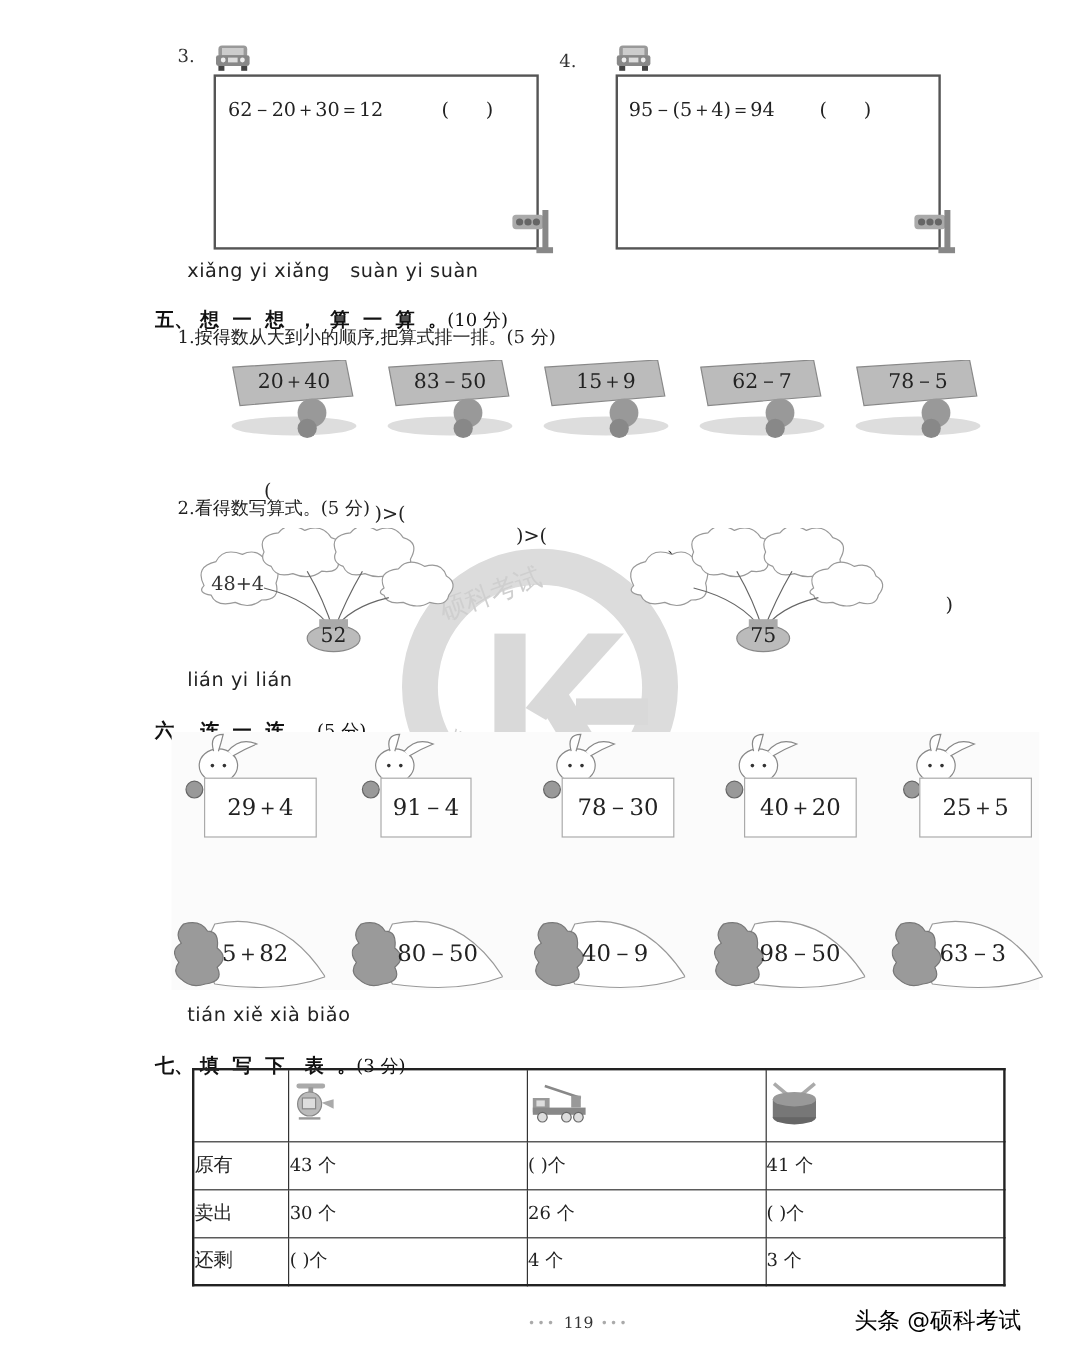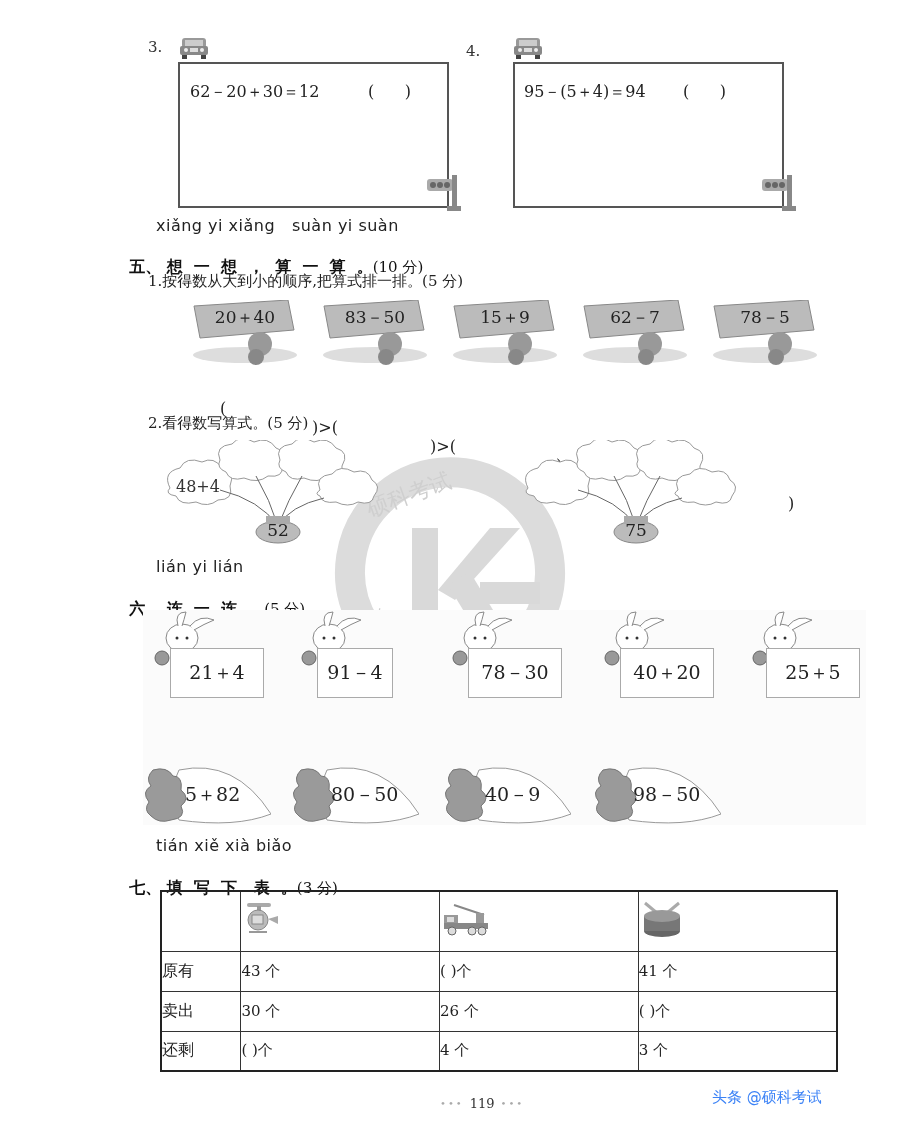--- a/index.html
+++ b/index.html
@@ -34,21 +34,21 @@
   .card { border: 1px solid #aaa; background: #fff; font-size: 19px; display: flex; align-items: center; justify-content: center; color: #222; }
   .radish-text { font-size: 19px; color: #222; }
 
   
   table.tbl { border-collapse: collapse; border: 2px solid #222; }
   table.tbl td { border: 1px solid #333; font-size: 15px; color: #222; }
   table.tbl td.label { font-family: "DejaVu Sans", sans-serif; font-size: 16px; }
 
   .page-num { font-size: 13px; color: #333; }
   .dots { color: #aaa; font-size: 10px; letter-spacing: 2px; }
-  .brand { font-family: "DejaVu Sans", sans-serif; font-size: 15px; color: #3b82f6; text-align: center; }
+  .brand { font-family: "DejaVu Sans", sans-serif; font-size: 19px; color: #000000; text-align: center; }
 
   .watermark { pointer-events: none; }
 </style>
 </head>
 <body>
 
 <svg class="abs watermark" style="left:330px;top:450px;z-index:0" width="240" height="240" viewBox="0 0 240 240">
   <path d="M 35 175 A 100 100 0 1 1 205 175" fill="none" stroke="#dcdcdc" stroke-width="30"></path>
   <path d="M 60 190 A 90 90 0 0 0 180 190" fill="none" stroke="#dcdcdc" stroke-width="30"></path>
   <rect x="82" y="78" width="26" height="110" fill="#d9d9d9"></rect>
@@ -217,21 +217,21 @@
 <div class="abs" style="left:145px;top:610px;width:720px;height:100px;z-index:1">
   <div class="abs" style="left:5px;top:0;width:115px;height:95px">
     <svg class="abs" style="left:0;top:0" width="70" height="60" viewBox="0 0 70 60">
         <ellipse cx="32" cy="28" rx="16" ry="14" fill="#fff" stroke="#888"></ellipse>
         <path d="M28 16 q-4 -14 8 -14 q-2 8 -4 14" fill="#fff" stroke="#888"></path>
         <path d="M40 16 q10 -12 24 -6 q-10 4 -20 10" fill="#fff" stroke="#888"></path>
         <circle cx="27" cy="28" r="1.5" fill="#333"></circle>
         <circle cx="37" cy="28" r="1.5" fill="#333"></circle>
         <circle cx="12" cy="48" r="7" fill="#999" stroke="#666"></circle>
       </svg>
-    <div class="abs card" style="left:20px;top:38px;width:94px;height:50px">21＋4</div>
+    <div class="abs card" style="left:20px;top:38px;width:94px;height:50px">29＋4</div>
   </div>
   <div class="abs" style="left:152px;top:0;width:115px;height:95px">
     <svg class="abs" style="left:0;top:0" width="70" height="60" viewBox="0 0 70 60">
         <ellipse cx="32" cy="28" rx="16" ry="14" fill="#fff" stroke="#888"></ellipse>
         <path d="M28 16 q-4 -14 8 -14 q-2 8 -4 14" fill="#fff" stroke="#888"></path>
         <path d="M40 16 q10 -12 24 -6 q-10 4 -20 10" fill="#fff" stroke="#888"></path>
         <circle cx="27" cy="28" r="1.5" fill="#333"></circle>
         <circle cx="37" cy="28" r="1.5" fill="#333"></circle>
         <circle cx="12" cy="48" r="7" fill="#999" stroke="#666"></circle>
       </svg>
@@ -293,20 +293,27 @@
         <path d="M8 8 q14 -4 20 6 q10 0 8 14 q10 8 0 16 q6 12 -10 14 q-12 4 -20 -4 q-8 -6 -2 -14 q-8 -10 2 -16 q-6 -8 2 -16z" fill="#9a9a9a" stroke="#777"></path>
       </svg>
     <div class="abs radish-text" style="left:40px;top:20px">40－9</div>
   </div>
   <div class="abs" style="left:450px;top:0;width:126px;height:66px">
     <svg class="abs" style="left:0;top:0" width="126" height="66" viewBox="0 0 126 66">
         <path d="M34 8 Q90 -4 126 52 Q90 66 34 58 Q20 34 34 8z" fill="#fff" stroke="#999"></path>
         <path d="M8 8 q14 -4 20 6 q10 0 8 14 q10 8 0 16 q6 12 -10 14 q-12 4 -20 -4 q-8 -6 -2 -14 q-8 -10 2 -16 q-6 -8 2 -16z" fill="#9a9a9a" stroke="#777"></path>
       </svg>
     <div class="abs radish-text" style="left:38px;top:20px">98－50</div>
+  </div>
+  <div class="abs" style="left:598px;top:0;width:126px;height:66px">
+    <svg class="abs" style="left:0;top:0" width="126" height="66" viewBox="0 0 126 66">
+        <path d="M34 8 Q90 -4 126 52 Q90 66 34 58 Q20 34 34 8z" fill="#fff" stroke="#999"></path>
+        <path d="M8 8 q14 -4 20 6 q10 0 8 14 q10 8 0 16 q6 12 -10 14 q-12 4 -20 -4 q-8 -6 -2 -14 q-8 -10 2 -16 q-6 -8 2 -16z" fill="#9a9a9a" stroke="#777"></path>
+      </svg>
+    <div class="abs radish-text" style="left:40px;top:20px">63－3</div>
   </div>
 </div>
 
 <div class="abs pinyin" style="left:156px;top:836px;white-space:pre">tián xiě xià biǎo</div>
 <div class="abs sec-head" style="left:118px;top:859px">
   <span>七、 填  写  下   表  。</span><span class="sec-score">(3 分)</span>
 </div>
 
 <table class="abs tbl" style="left:160px;top:890px;width:678px;height:182px">
   <tbody>

